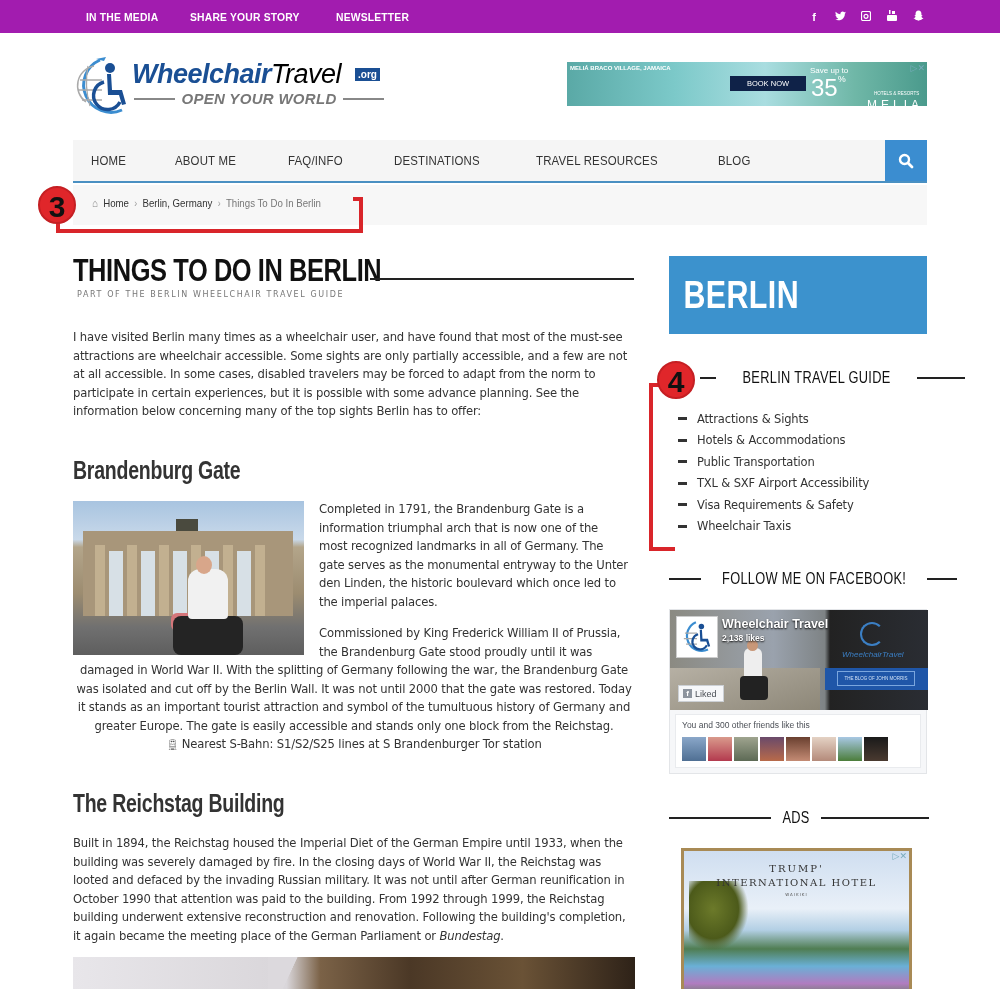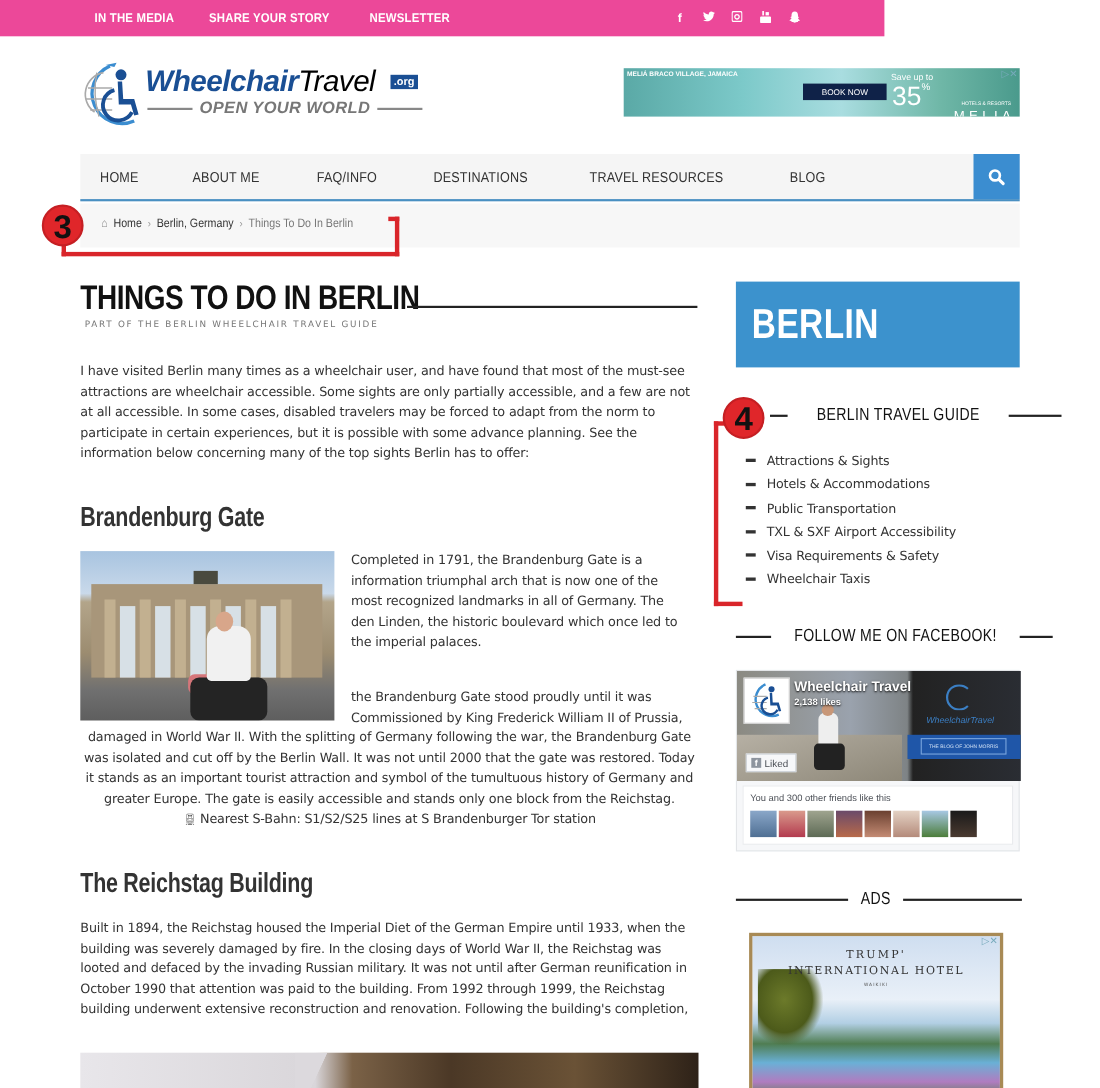--- a/index.html
+++ b/index.html
@@ -1,19 +1,19 @@
 <!DOCTYPE html>
 <html><head>
 <meta charset="utf-8">
 <style>
   * { box-sizing: border-box; margin: 0; padding: 0; }
   body { width: 1000px; height: 989px; overflow: hidden; background: #fff; font-family: "DejaVu Sans", sans-serif; color: #333; position: relative; }
 
   
-  .topbar { position: absolute; left: 0; top: 0; width: 804px; height: 33px; background: #ec4899; padding-left: 16px; }
+  .topbar { position: absolute; left: 0; top: 0; width: 1000px; height: 33px; background: #a21caf; padding-left: 16px; }
   .topbar .links { position: absolute; left: 86px; top: 0; height: 33px; display: flex; align-items: center; gap: 0; }
   .topbar .links a { color: #fff; text-decoration: none; font-family: "Liberation Sans", sans-serif; font-weight: bold; font-size: 11.5px; letter-spacing: 0.2px; margin-right: 24px; transform: scaleX(0.9); transform-origin: left; display: inline-block; }
   .topbar .social { position: absolute; right: 76px; top: 0; height: 33px; display: flex; align-items: center; gap: 14px; }
   .topbar .social span { color: #fff; font-size: 11px; width: 12px; text-align: center; font-weight: bold; font-family: "Liberation Sans", sans-serif; }
 
   
   .logo { position: absolute; left: 72px; top: 56px; width: 315px; height: 62px; }
   .logo svg { position: absolute; left: 0; top: 0; }
   .logo .wt { position: absolute; left: 60px; top: 3px; font-family: "Liberation Sans", sans-serif; font-weight: bold; font-style: italic; font-size: 27px; letter-spacing: -0.5px; color: #1a4f94; white-space: nowrap; }
   .logo .wt .t { color: #000000; font-weight: normal; }
@@ -246,44 +246,46 @@
   <div class="legs"></div>
   <div class="chair"></div>
   <div class="person"></div>
   <div class="head"></div>
 </div>
 
 <div class="para" style="left:319px; width:320px; top:500px;">
   <span class="line">Completed in 1791, the Brandenburg Gate is a</span>
   <span class="line">information triumphal arch that is now one of the</span>
   <span class="line">most recognized landmarks in all of Germany. The</span>
+  <span class="line">gate serves as the monumental entryway to the Unter</span>
   <span class="line">den Linden, the historic boulevard which once led to</span>
   <span class="line">the imperial palaces.</span>
 </div>
 
 <div class="para" style="left:319px; width:320px; top:624px;">
+  <span class="line">Commissioned by King Frederick William II of Prussia,</span>
   <span class="line">the Brandenburg Gate stood proudly until it was</span>
-  <span class="line">Commissioned by King Frederick William II of Prussia,</span>
 </div>
 <div class="para" style="top:661px;text-align:center;">
   <span class="line">damaged in World War II. With the splitting of Germany following the war, the Brandenburg Gate</span>
   <span class="line">was isolated and cut off by the Berlin Wall. It was not until 2000 that the gate was restored. Today</span>
   <span class="line">it stands as an important tourist attraction and symbol of the tumultuous history of Germany and</span>
   <span class="line">greater Europe. The gate is easily accessible and stands only one block from the Reichstag.</span>
   <span class="line"><span style="font-size:10px;color:#555;">🚆︎ </span><span>Nearest S-Bahn:  S1/S2/S25 lines at S Brandenburger Tor station</span></span>
 </div>
 
 <h2 class="h2" style="top:789px;">The Reichstag Building</h2>
 
 <div class="para" style="top:834px;">
   <span class="line">Built in 1894, the Reichstag housed the Imperial Diet of the German Empire until 1933, when the</span>
   <span class="line">building was severely damaged by fire. In the closing days of World War II, the Reichstag was</span>
   <span class="line">looted and defaced by the invading Russian military. It was not until after German reunification in</span>
   <span class="line">October 1990 that attention was paid to the building. From 1992 through 1999, the Reichstag</span>
   <span class="line">building underwent extensive reconstruction and renovation. Following the building's completion,</span>
+  <span class="line"><span>it again became the meeting place of the German Parliament or </span><em>Bundestag</em><span>.</span></span>
 </div>
 
 <div class="bldg-img">
     <div class="diag"></div>
   </div>
 
 <div class="berlin-box"><span>BERLIN</span></div>
 
 <div class="widget-title" style="left:700px; top:369px;">
   <span class="ln" style="width:16px;"></span>

